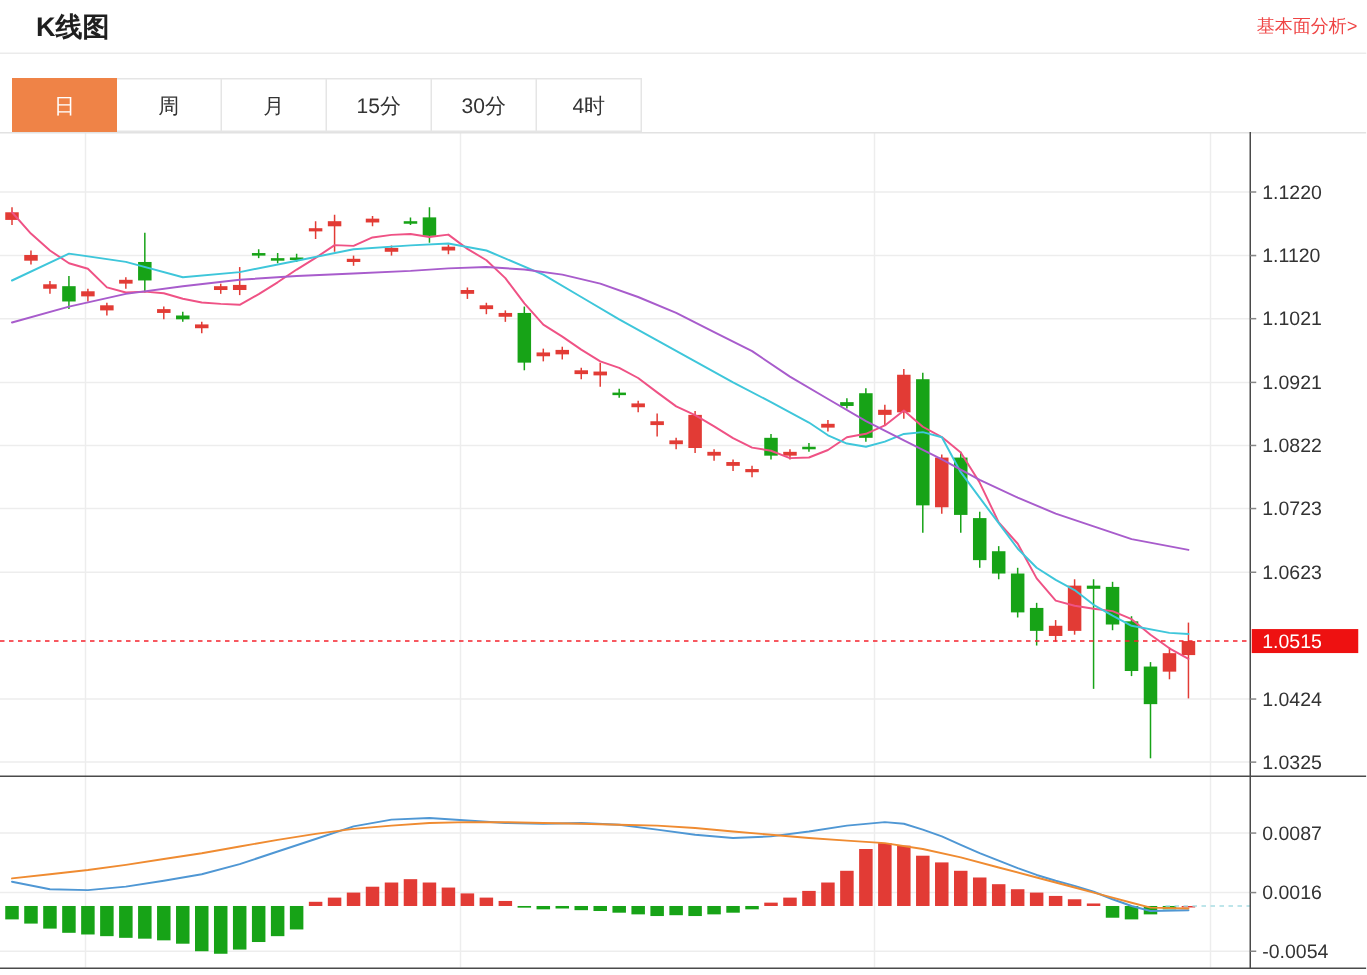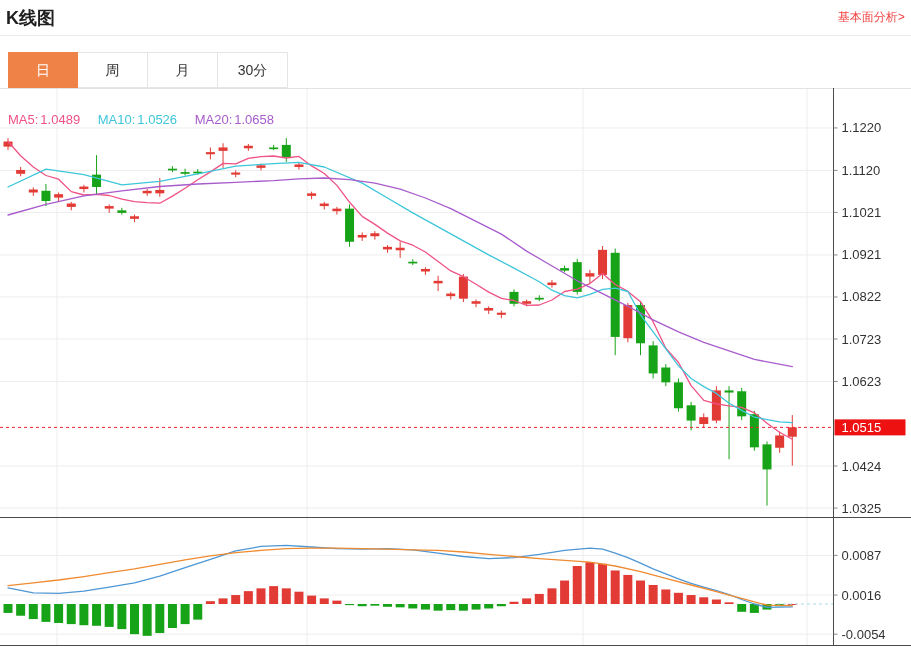--- a/index.html
+++ b/index.html
@@ -3,21 +3,21 @@
 <meta charset="utf-8">
 <style>
   * { margin:0; padding:0; box-sizing:border-box; }
   html,body { width:911px; height:650px; background:#fff; overflow:hidden;
     font-family:"Liberation Sans","DejaVu Sans",sans-serif; }
   .page { position:relative; width:911px; height:650px; background:#fff; }
 
   
   .header { position:absolute; top:0; left:0; width:911px; height:36px;
     border-bottom:1px solid #ebebeb; display:flex; align-items:center;
-    justify-content:space-between; padding:0 6px 0 6px;text-align:right; }
+    justify-content:space-between; padding:0 6px 0 24px;text-align:right; }
   .page-title { font-size:18px; font-weight:bold; color:#1f1f1f; }
   .analysis-link { font-size:12px; color:#ef4444; cursor:pointer;font-family:Liberation Mono, monospace; }
 
   
   .tab-bar { position:absolute; top:52px; left:8px; height:36px; display:flex; }
   .tab { width:70px; height:36px; line-height:34px; text-align:center;
     font-size:14px; color:#333; background:#fff; border:1px solid #e5e5e5;
     border-left:none; cursor:pointer; }
   .tab:first-child { border-left:1px solid #e5e5e5; }
   .tab.active { background:#ef8347; border-color:#ef8347; color:#fff; }
@@ -40,21 +40,23 @@
 
   <div class="header">
     <div class="page-title">K线图</div>
     <div class="analysis-link">基本面分析&gt;</div>
   </div>
 
   <div class="tab-bar">
     <div class="tab active">日</div>
     <div class="tab">周</div>
     <div class="tab">月</div>
+    <div class="tab">15分</div>
     <div class="tab">30分</div>
+    <div class="tab">4时</div>
   </div>
 
   <div class="chart-wrap">
     <svg id="chart-svg" width="911" height="562">
         <line x1="0" y1="39.92673267326671" x2="833.5" y2="39.92673267326671" stroke="#ededed" stroke-width="1"></line>
         <line x1="0" y1="82.40198019801923" x2="833.5" y2="82.40198019801923" stroke="#ededed" stroke-width="1"></line>
         <line x1="0" y1="124.45247524752426" x2="833.5" y2="124.45247524752426" stroke="#ededed" stroke-width="1"></line>
         <line x1="0" y1="166.9277227722768" x2="833.5" y2="166.9277227722768" stroke="#ededed" stroke-width="1"></line>
         <line x1="0" y1="208.97821782178184" x2="833.5" y2="208.97821782178184" stroke="#ededed" stroke-width="1"></line>
         <line x1="0" y1="251.02871287128687" x2="833.5" y2="251.02871287128687" stroke="#ededed" stroke-width="1"></line>
@@ -290,21 +292,16 @@
         <text x="841.5" y="471.8832387603667" fill="#333333" font-size="13" font-family="&quot;Liberation Sans&quot;,&quot;DejaVu Sans&quot;,sans-serif">0.0087</text>
         <line x1="833.5" y1="507.0515058926233" x2="837.5" y2="507.0515058926233" stroke="#888" stroke-width="1"></line>
         <text x="841.5" y="511.5515058926233" fill="#333333" font-size="13" font-family="&quot;Liberation Sans&quot;,&quot;DejaVu Sans&quot;,sans-serif">0.0016</text>
         <line x1="833.5" y1="546.1610650371017" x2="837.5" y2="546.1610650371017" stroke="#888" stroke-width="1"></line>
         <text x="841.5" y="550.6610650371017" fill="#333333" font-size="13" font-family="&quot;Liberation Sans&quot;,&quot;DejaVu Sans&quot;,sans-serif">-0.0054</text>
         <rect x="834.5" y="331.37722772277175" width="71" height="16" fill="#ee1111"></rect>
         <text x="841.5" y="343.87722772277175" fill="#ffffff" font-size="13" font-family="&quot;Liberation Sans&quot;,&quot;DejaVu Sans&quot;,sans-serif">1.0515</text>
       </svg>
 
 
-    <div class="legend legend-ma">
-      <span class="ma5-c"><span class="lbl">MA5:</span><span class="val">1.0489</span></span>
-      <span class="ma10-c"><span class="lbl">MA10:</span><span class="val">1.0526</span></span>
-      <span class="ma20-c"><span class="lbl">MA20:</span><span class="val">1.0658</span></span>
-    </div>
 
   </div>
 
 </div>
 
 </body></html>

